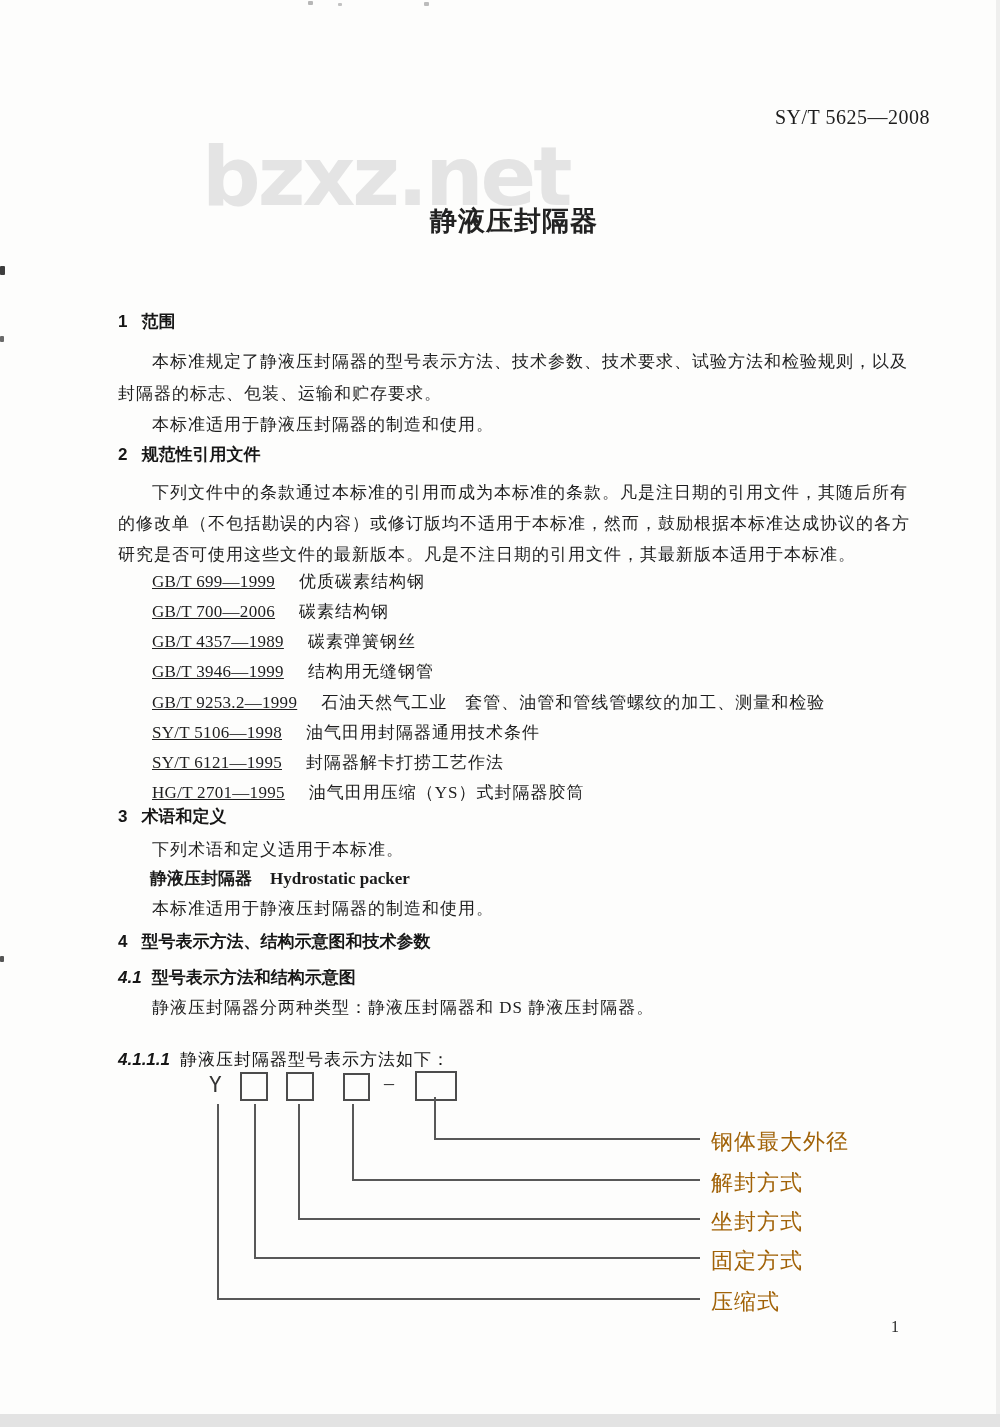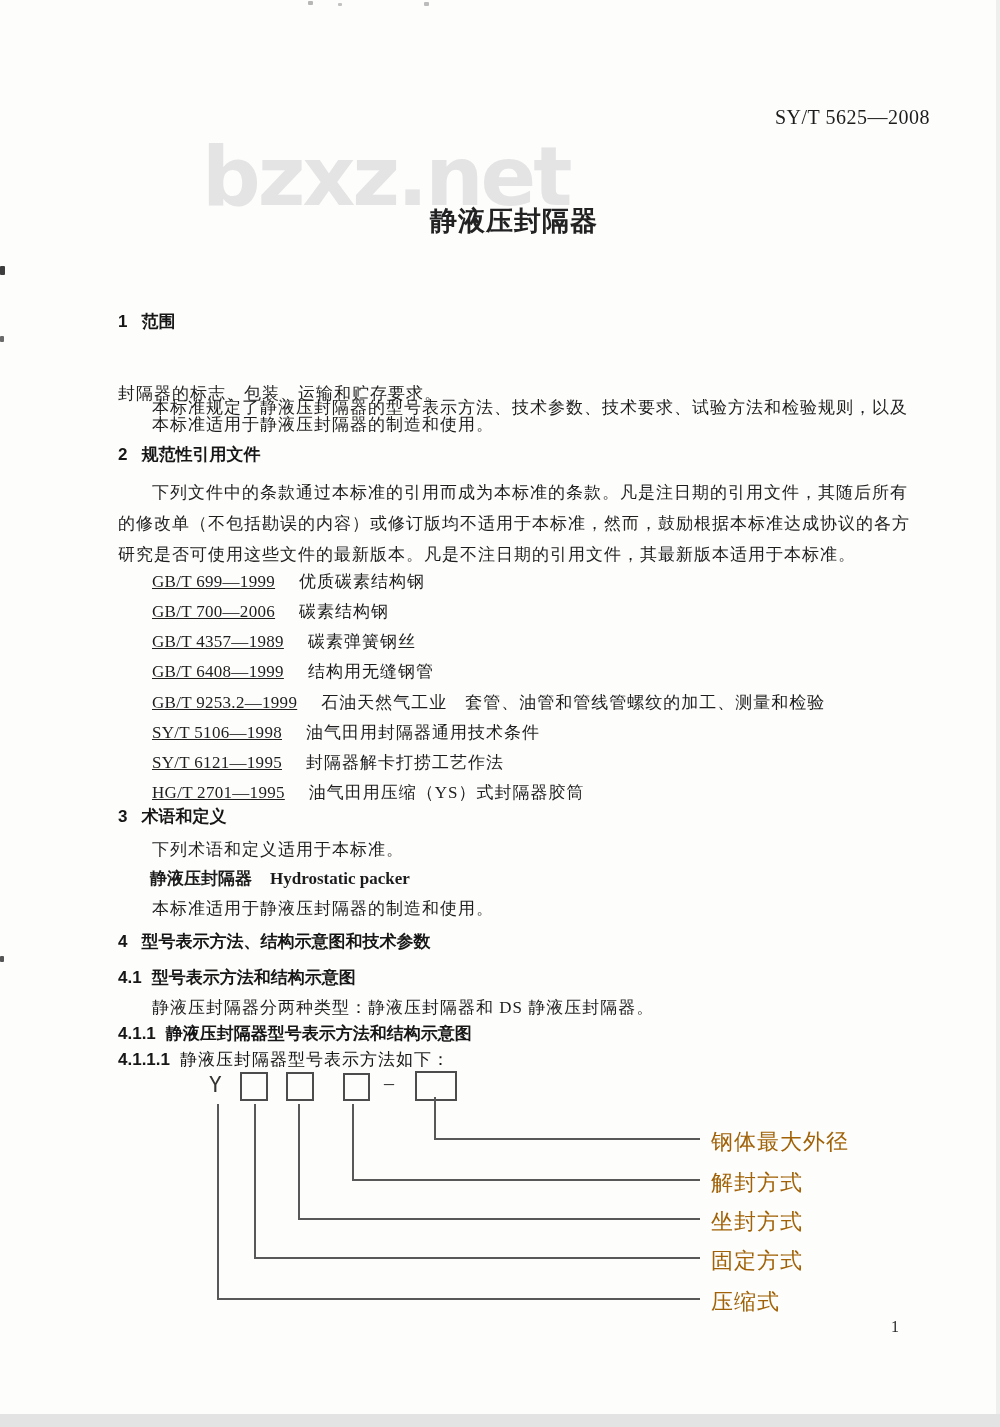--- a/index.html
+++ b/index.html
@@ -34,21 +34,21 @@
     left:430px;top:203px;
     font-family:"Liberation Sans","DejaVu Sans",sans-serif;
     font-weight:bold;font-size:27px;letter-spacing:1px;color:#222;
   }
 
   .h-sec{
     font-family:"Liberation Sans","DejaVu Sans",sans-serif;
     font-weight:bold;font-size:17px;color:#161616;
   }
   .h-sec .num{margin-right:14px;}
-  .h-sub .num{margin-right:10px;}
+  .h-sub .num{margin-right:10px;font-style:italic;}
   .body-line{font-size:17px;letter-spacing:1px;color:#1e1e1e;}
   .ref-code{margin-right:24px;letter-spacing:.3px;text-decoration:underline;}
   .term-line{font-family:"Liberation Sans","DejaVu Sans",sans-serif;font-weight:bold;font-size:17px;}
   .term-line .en{margin-left:18px;font-family:"Liberation Serif","DejaVu Serif",serif;}
   .mixed-head .txt{font-family:"Liberation Serif","DejaVu Serif",serif;font-weight:normal;letter-spacing:1px;}
 
   
   .code-box{position:absolute;border:2px solid #4c4c4c;background:transparent;}
   .dline{position:absolute;background:#585858;}
   .diag-label{position:absolute;font-size:22px;letter-spacing:1px;color:#a16207;white-space:nowrap;}
@@ -75,42 +75,42 @@
   <div class="speck" style="left:0;top:336px;width:4px;height:6px;background:#6a6a6a;"></div>
   <div class="speck" style="left:0;top:956px;width:4px;height:6px;background:#555;"></div>
 
   <div class="abs std-number">SY/T 5625—2008</div>
   <div class="abs watermark">bzxz.net</div>
   <div class="abs doc-title">静液压封隔器</div>
 
   <div class="abs h-sec" style="left:118px;top:310px;">
     <span class="num">1</span><span>范围</span>
   </div>
-  <div class="abs body-line" style="left:152px;top:350px;margin-top:46px;">本标准规定了静液压封隔器的型号表示方法、技术参数、技术要求、试验方法和检验规则，以及</div>
+  <div class="abs body-line" style="left:152px;top:350px;">本标准规定了静液压封隔器的型号表示方法、技术参数、技术要求、试验方法和检验规则，以及</div>
   <div class="abs body-line" style="left:118px;top:382px;">封隔器的标志、包装、运输和贮存要求。</div>
   <div class="abs body-line" style="left:152px;top:413px;">本标准适用于静液压封隔器的制造和使用。</div>
 
   <div class="abs h-sec" style="left:118px;top:443px;">
     <span class="num">2</span><span>规范性引用文件</span>
   </div>
   <div class="abs body-line" style="left:152px;top:481px;">下列文件中的条款通过本标准的引用而成为本标准的条款。凡是注日期的引用文件，其随后所有</div>
   <div class="abs body-line" style="left:118px;top:512px;">的修改单（不包括勘误的内容）或修订版均不适用于本标准，然而，鼓励根据本标准达成协议的各方</div>
   <div class="abs body-line" style="left:118px;top:543px;">研究是否可使用这些文件的最新版本。凡是不注日期的引用文件，其最新版本适用于本标准。</div>
 
   <div class="abs body-line" style="left:152px;top:570px;">
     <span class="ref-code">GB/T 699—1999</span><span>优质碳素结构钢</span>
   </div>
   <div class="abs body-line" style="left:152px;top:600px;">
     <span class="ref-code">GB/T 700—2006</span><span>碳素结构钢</span>
   </div>
   <div class="abs body-line" style="left:152px;top:630px;">
     <span class="ref-code">GB/T 4357—1989</span><span>碳素弹簧钢丝</span>
   </div>
   <div class="abs body-line" style="left:152px;top:660px;">
-    <span class="ref-code">GB/T 6408—1999</span><span>结构用无缝钢管</span>
+    <span class="ref-code">GB/T 3946—1999</span><span>结构用无缝钢管</span>
   </div>
   <div class="abs body-line" style="left:152px;top:691px;">
     <span class="ref-code">GB/T 9253.2—1999</span><span>石油天然气工业　套管、油管和管线管螺纹的加工、测量和检验</span>
   </div>
   <div class="abs body-line" style="left:152px;top:721px;">
     <span class="ref-code">SY/T 5106—1998</span><span>油气田用封隔器通用技术条件</span>
   </div>
   <div class="abs body-line" style="left:152px;top:751px;">
     <span class="ref-code">SY/T 6121—1995</span><span>封隔器解卡打捞工艺作法</span>
   </div>
@@ -127,23 +127,20 @@
   <div class="abs body-line" style="left:152px;top:838px;">下列术语和定义适用于本标准。</div>
   <div class="abs body-line" style="left:152px;top:897px;">本标准适用于静液压封隔器的制造和使用。</div>
 
   <div class="abs h-sec" style="left:118px;top:930px;">
     <span class="num">4</span><span>型号表示方法、结构示意图和技术参数</span>
   </div>
   <div class="abs h-sec h-sub" style="left:118px;top:966px;">
     <span class="num">4.1</span><span>型号表示方法和结构示意图</span>
   </div>
   <div class="abs body-line" style="left:152px;top:996px;">静液压封隔器分两种类型：静液压封隔器和 DS 静液压封隔器。</div>
-  <div class="abs h-sec h-sub" style="left:118px;top:1022px;">
-    <span class="num">4.1.1</span><span>静液压封隔器型号表示方法和结构示意图</span>
-  </div>
   <div class="abs h-sec h-sub mixed-head" style="left:118px;top:1048px;">
     <span class="num">4.1.1.1</span><span class="txt">静液压封隔器型号表示方法如下：</span>
   </div>
 
   <div class="diag-prefix">Y</div>
   <div class="code-box" style="left:240px;top:1072px;width:24px;height:25px;"></div>
   <div class="code-box" style="left:286px;top:1072px;width:24px;height:25px;"></div>
   <div class="code-box" style="left:343px;top:1073px;width:23px;height:24px;"></div>
   <div class="diag-dash">–</div>
   <div class="code-box" style="left:415px;top:1071px;width:38px;height:26px;"></div>

